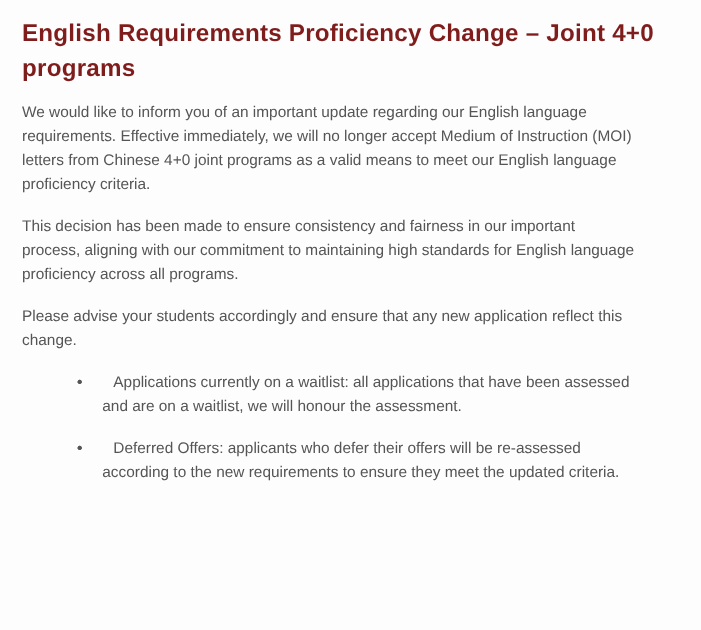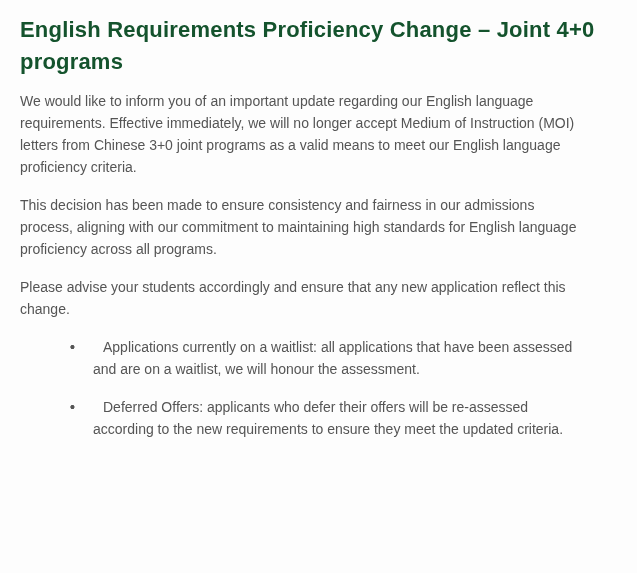--- a/index.html
+++ b/index.html
@@ -15,21 +15,21 @@
     overflow: hidden;
   }
   .page {
     padding: 0 40px 0 20px;
     box-sizing: border-box;
     width: 637px;
   }
   .doc-title {
     font-size: 22px;
     font-weight: 700;
-    color: #14532d;
+    color: #7f1d1d;
     line-height: 32px;
     margin: 14px 0 12px 0;
     white-space: pre-line;
     letter-spacing: 0.2px;
   }
   .para {
     font-size: 14px;
     line-height: 22px;
     margin: 0 0 16px 0;
     white-space: pre-line;
@@ -66,24 +66,24 @@
 </head>
 <body>
 
 <div class="page">
 
   <h1 class="doc-title">English Requirements Proficiency Change – Joint 4+0
 programs</h1>
 
   <p class="para">We would like to inform you of an important update regarding our English language
 requirements. Effective immediately, we will no longer accept Medium of Instruction (MOI)
-letters from Chinese 3+0 joint programs as a valid means to meet our English language
+letters from Chinese 4+0 joint programs as a valid means to meet our English language
 proficiency criteria.</p>
 
-  <p class="para">This decision has been made to ensure consistency and fairness in our admissions
+  <p class="para">This decision has been made to ensure consistency and fairness in our important
 process, aligning with our commitment to maintaining high standards for English language
 proficiency across all programs.</p>
 
   <p class="para">Please advise your students accordingly and ensure that any new application reflect this
 change.</p>
 
   <ul class="bullets">
     <li class="bullet">
       <span class="marker">•</span>
     </li>

